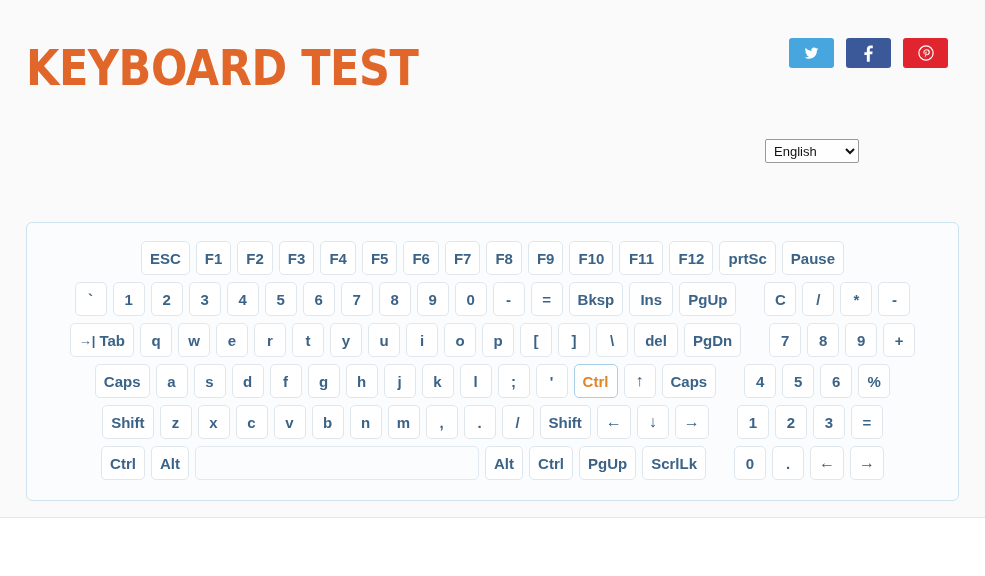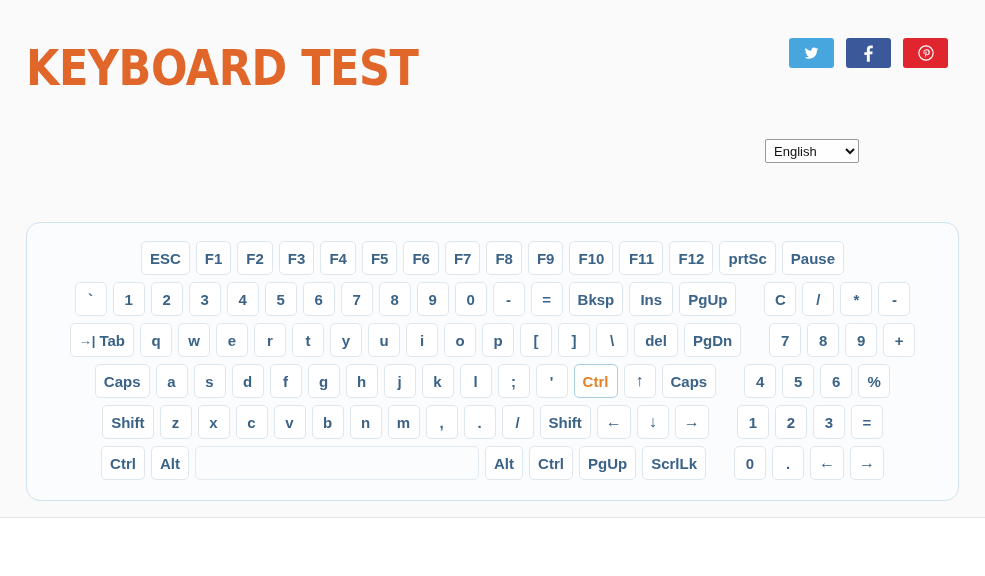--- a/index.html
+++ b/index.html
@@ -108,21 +108,21 @@
 
   
   .kb-panel {
     position: absolute;
     left: 26px;
     top: 222px;
     width: 933px;
     height: 279px;
     box-sizing: border-box;
     border: 1px solid #cfe2ef;
-    border-radius: 14px;
+    border-radius: 6px;
     background: #fbfcfd;
   }
   .kb-rows {
     padding: 18px 0 0 0;
   }
   .kb-row {
     display: flex;
     align-items: center;
     justify-content: center;
     margin-bottom: 7px;

